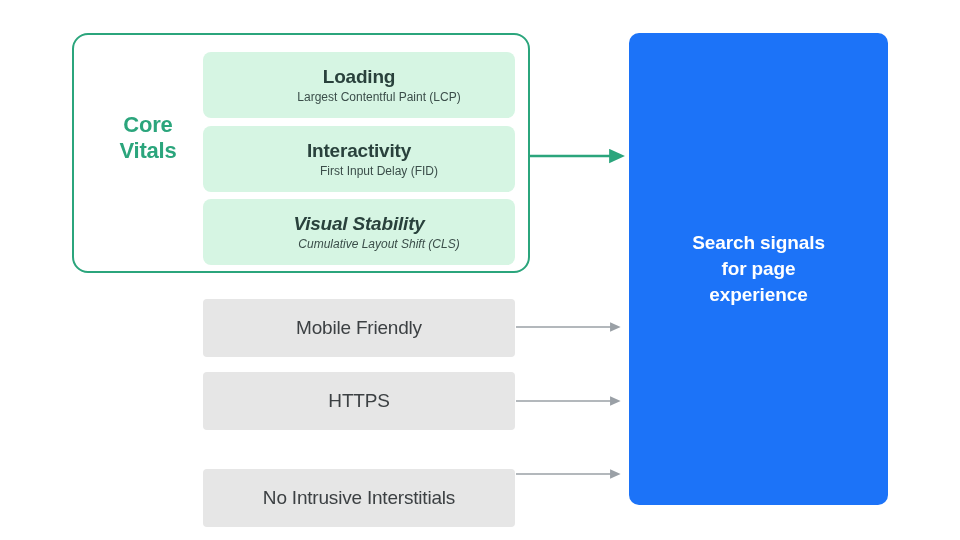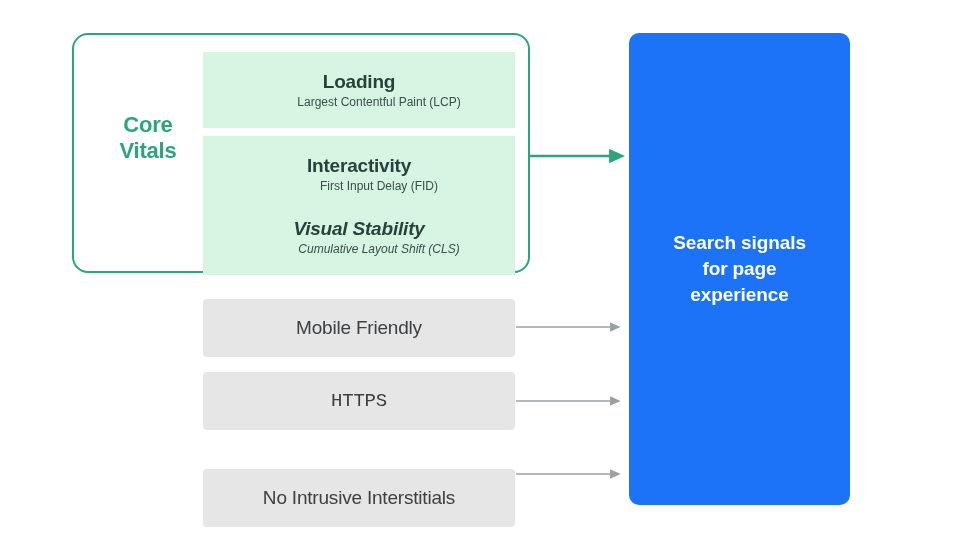--- a/index.html
+++ b/index.html
@@ -47,31 +47,31 @@
     line-height: 26px;
     letter-spacing: -0.2px;
   }
   .cwv-label span { display: block; }
 
   
   .vital {
     position: absolute;
     left: 203px;
     width: 312px;
-    height: 76px;
+    height: 66px;
     background: #D6F5E3;
-    border-radius: 0;
+    border-radius: 8px;
     box-sizing: border-box;
     display: flex;
     flex-direction: column;
     align-items: center;
     justify-content: center;
   }
   .vital-1 { top: 52px; }
-  .vital-2 { top: 136px; }
+  .vital-2 { top: 126px; }
   .vital-3 { top: 199px; font-style: italic; }
 
   .vital-title {
     color: #29413C;
     font-size: 19px;
     font-weight: bold;
     line-height: 23px;
     letter-spacing: -0.2px;
   }
   .vital-sub {
@@ -89,36 +89,36 @@
     left: 203px;
     width: 312px;
     height: 58px;
     background: #E6E6E6;
     border-radius: 4px;
     display: flex;
     align-items: center;
     justify-content: center;
   }
   .signal-1 { top: 299px; }
-  .signal-2 { top: 372px; font-family: Liberation Mono, monospace; }
+  .signal-2 { top: 372px; }
   .signal-3 { top: 446px; margin-top: 23px; }
 
   .signal-label {
     color: #3C4043;
     font-size: 19px;
     font-weight: normal;
     letter-spacing: -0.2px;
   }
 
   
   .dest-box {
     position: absolute;
     left: 629px;
     top: 33px;
-    width: 221px;
+    width: 259px;
     height: 472px;
     background: #1C73F8;
     border-radius: 10px;
     display: flex;
     align-items: center;
     justify-content: center;
   }
   .dest-text {
     color: #ffffff;
     font-size: 19px;

